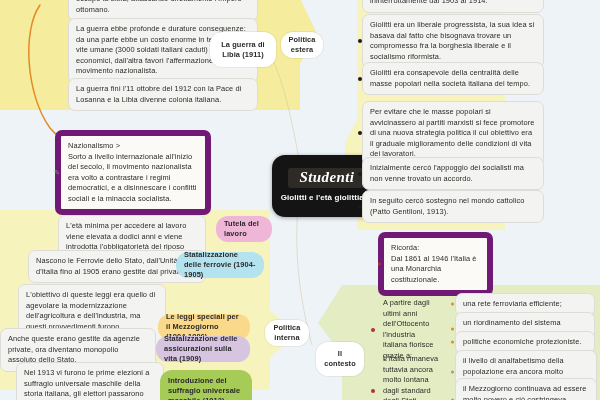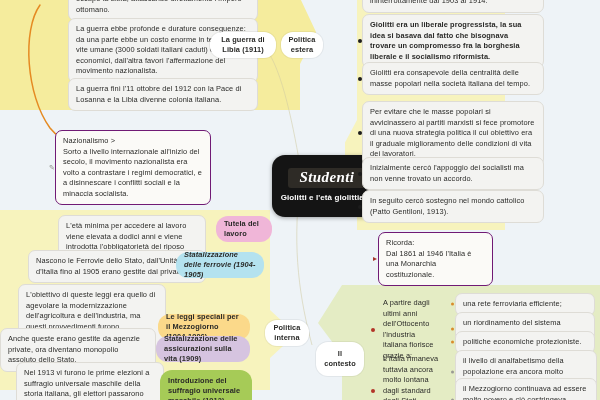--- a/index.html
+++ b/index.html
@@ -21,21 +21,21 @@
     box-sizing:border-box;
     background:#f3f3f1;
     border:1px solid #dedcd6;
     border-radius:7px;
     color:#2a2a28;
     font-size:7.4px;
     line-height:1.42;
     padding:5px 7px;
     letter-spacing:.1px;
   }
-  .tbox.white{background:#fbfaf7;border:1px solid #701a75;}
+  .tbox.white{background:#fbfaf7;border:6px solid #701a75;}
   .tbox.noborder{border:1px solid transparent;background:transparent;}
 
   
   .bullet::before{
     content:"";
     position:absolute;
     left:-5px;top:50%;
     width:4px;height:4px;border-radius:50%;
     background:#1c1c1c;
     transform:translateY(-50%);
@@ -52,21 +52,21 @@
     font-size:7.4px;
     line-height:1.32;
     font-weight:bold;
     color:#2a2a28;
     padding:4px 8px;
     display:flex;align-items:center;
     letter-spacing:.1px;
   }
   .pill.white{background:#ffffff;box-shadow:0 0 0 1px rgba(0,0,0,.05);justify-content:center;text-align:center;}
   .pill.pink{background:#f0b6d8;}
-  .pill.blue{background:#b4e2ef;font-style:italic;}
+  .pill.blue{background:#b4e2ef;}
   .pill.amber{background:#fbd98a;}
   .pill.purple{background:#d6c4e0;}
   .pill.green{background:#a6cb57;}
 
   
   #center-node{
     position:absolute;
     background:#141414;
     border-radius:13px;
     color:#ffffff;
@@ -143,21 +143,21 @@
   <div class="tbox" style="left:68px;top:-12px;width:190px;">
     <span>occupò la Libia, attaccando direttamente l'Impero ottomano.</span>
   </div>
   <div class="tbox" style="left:68px;top:18px;width:190px;">
     <span>La guerra ebbe profonde e durature conseguenze: da una parte ebbe un costo enorme in termini di vite umane (3000 soldati italiani caduti) e economici, dall'altra favorì l'affermazione del movimento nazionalista.</span>
   </div>
   <div class="tbox" style="left:68px;top:78px;width:190px;">
     <span>La guerra finì l'11 ottobre del 1912 con la Pace di Losanna e la Libia divenne colonia italiana.</span>
   </div>
 
-  <div class="pill white" style="left:210px;top:32px;width:66px;height:26px;align-items:center;">
+  <div class="pill white" style="left:210px;top:32px;width:66px;height:35px;align-items:center;">
     <span>La guerra di Libia (1911)</span>
   </div>
   <div class="pill white" style="left:281px;top:32px;width:42px;height:26px;">
     <span>Politica estera</span>
   </div>
 
   <div class="tbox white" style="left:55px;top:130px;width:156px;">
     <span class="pen-marker">✎</span>
     <div style="font-weight:normal;">Nazionalismo &gt;</div>
     <div>Sorto a livello internazionale all'inizio del secolo, il movimento nazionalista era volto a contrastare i regimi democratici, e a disinnescare i conflitti sociali e la minaccia socialista.</div>
@@ -165,21 +165,21 @@
 
   <div id="center-node" style="left:272px;top:155px;width:110px;height:62px;">
     <div id="center-title">Studenti</div>
     <div id="center-sub">Giolitti e l'età giolittiana</div>
   </div>
 
   <div class="tbox" style="left:362px;top:-10px;width:182px;">
     <span>ininterrottamente dal 1903 al 1914.</span>
   </div>
 
-  <div class="tbox bullet" style="left:362px;top:14px;width:182px;font-weight:bold;">
+  <div class="tbox bullet" style="left:362px;top:14px;width:182px;">
     <span>Giolitti era un liberale progressista, la sua idea si basava dal fatto che bisognava trovare un compromesso fra la borghesia liberale e il socialismo riformista.</span>
   </div>
 
   <div class="tbox bullet" style="left:362px;top:62px;width:182px;">
     <span>Giolitti era consapevole della centralità delle masse popolari nella società italiana del tempo.</span>
   </div>
 
   <div class="tbox bullet" style="left:362px;top:101px;width:182px;">
     <span>Per evitare che le masse popolari si avvicinassero ai partiti marxisti si fece promotore di una nuova strategia politica il cui obiettivo era il graduale miglioramento delle condizioni di vita dei lavoratori.</span>
   </div>

